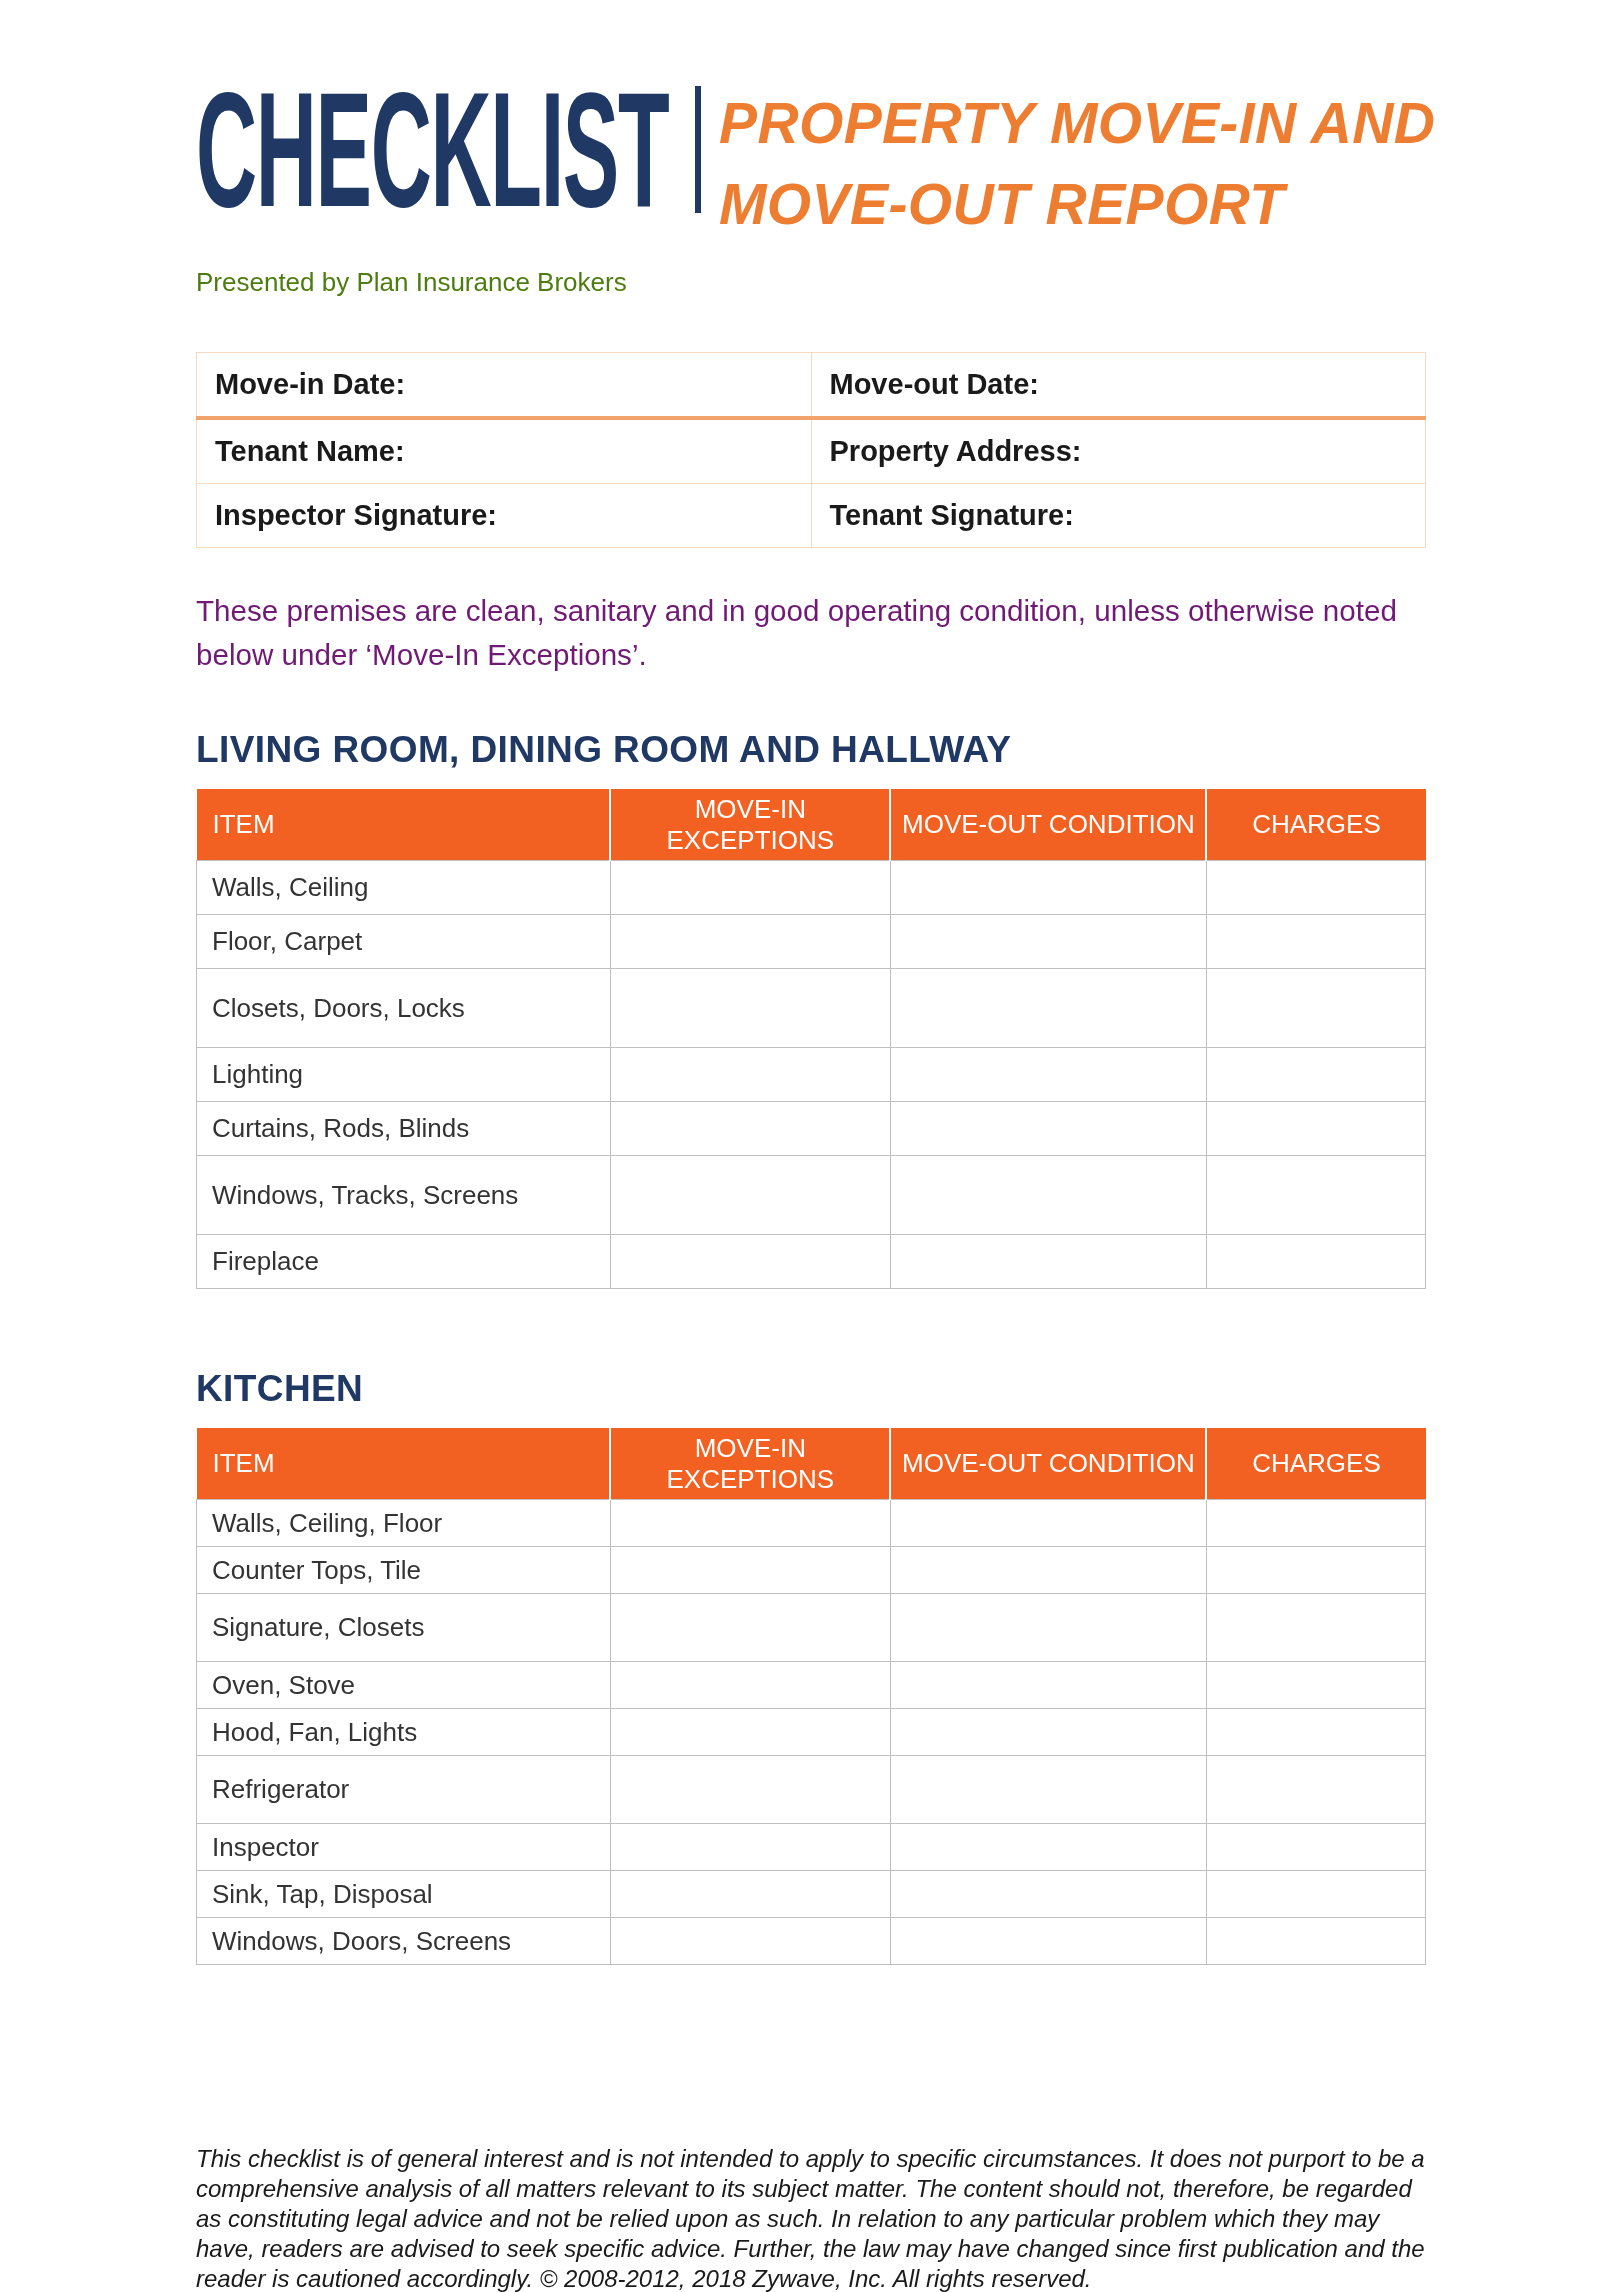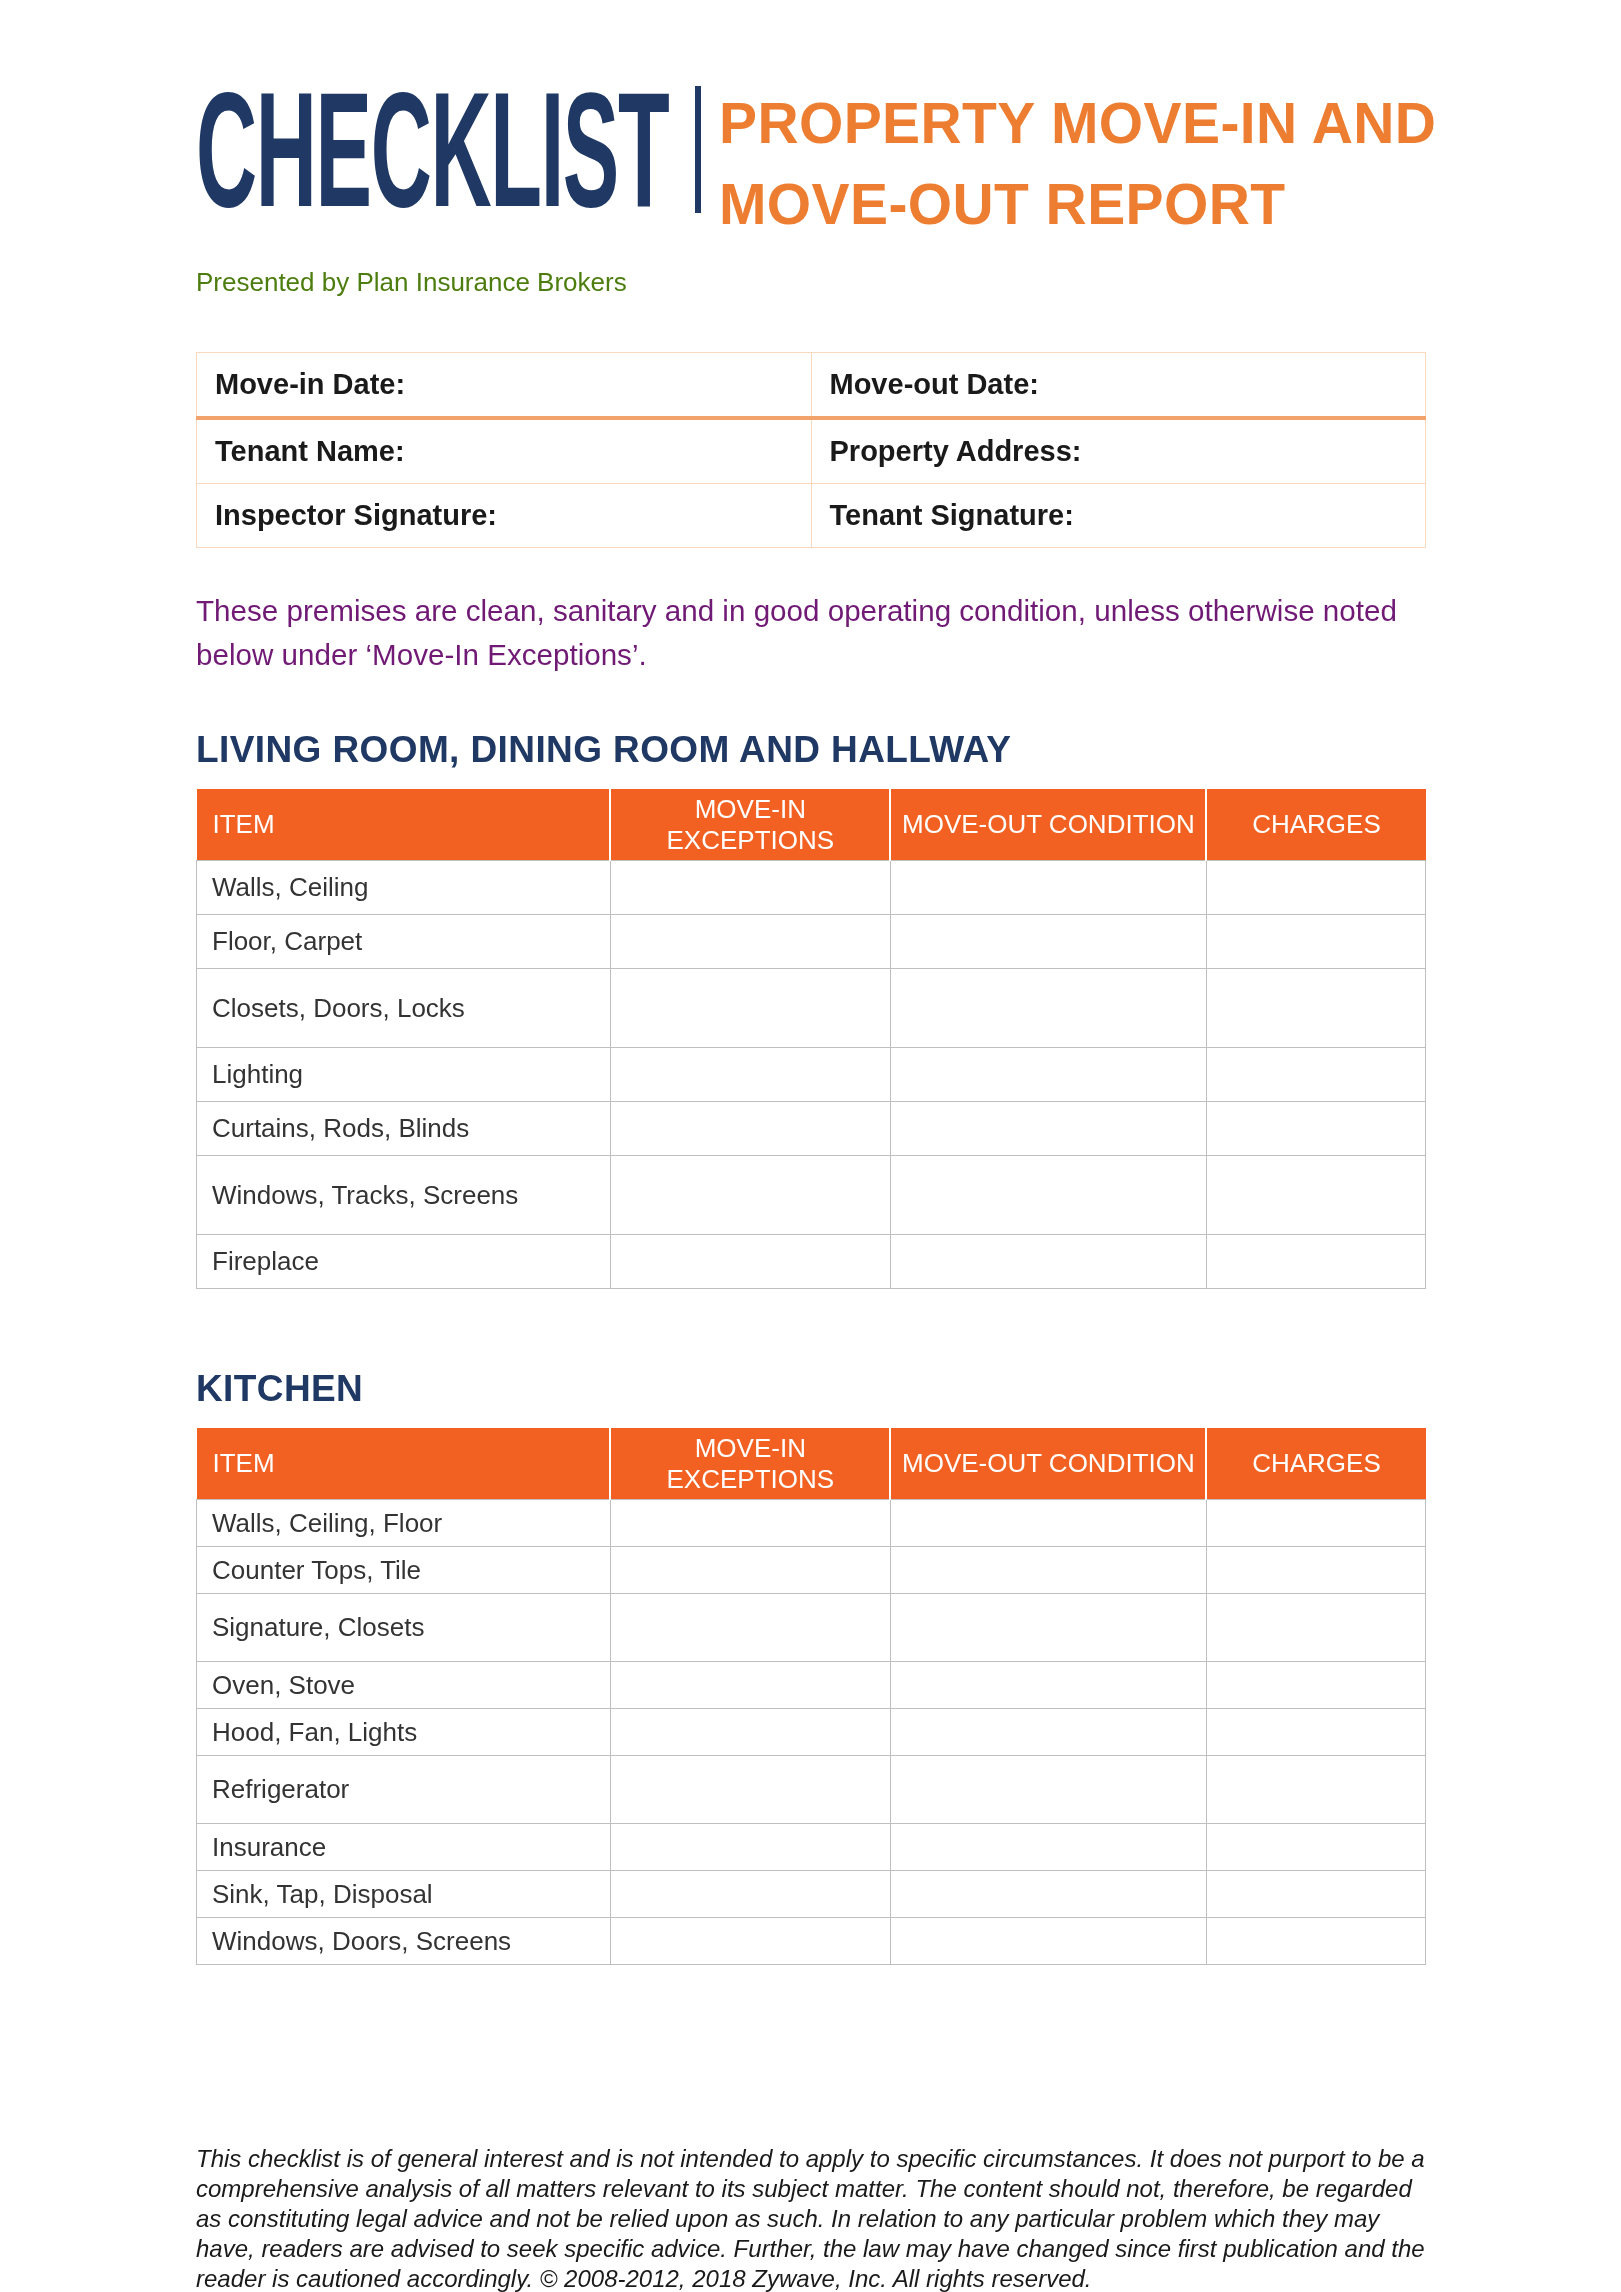--- a/index.html
+++ b/index.html
@@ -18,21 +18,21 @@
   .logo {
     display:inline-block; white-space:nowrap;
     font-size:163px; line-height:142px; font-weight:bold;
     color:#1f3864; letter-spacing:-2.7px;
     transform:scaleX(0.52); transform-origin:left top;
   }
   .vbar { flex:0 0 auto; width:6.3px; height:127px; background:#1f3864; margin:7.2px 18px 0 10.7px; }
   .title-block { padding-top:3.6px; }
   .title-line {
     font-size:57px; line-height:81px; font-weight:bold;
-    color:#ed7d31; letter-spacing:0.4px; white-space:nowrap;
+    color:#ed7d31; letter-spacing:0.4px; white-space:nowrap;font-style:italic;
   }
   .presented { margin-top:45px; font-size:26px; color:#4d7c0f; }
 
   
   table.info { width:100%; border-collapse:collapse; margin-top:54px; table-layout:fixed; }
   table.info td {
     width:50%; height:63px;
     border:1.8px solid #f9d9be;
     font-size:29px; font-weight:bold; color:#1a1a1a;
     padding:0 0 0 18px; vertical-align:middle;
@@ -211,21 +211,21 @@
         <td></td>
         <td></td>
       </tr>
       <tr class="tall">
         <td class="item">Refrigerator</td>
         <td></td>
         <td></td>
         <td></td>
       </tr>
       <tr>
-        <td class="item">Insurance</td>
+        <td class="item">Inspector</td>
         <td></td>
         <td></td>
         <td></td>
       </tr>
       <tr>
         <td class="item">Sink, Tap, Disposal</td>
         <td></td>
         <td></td>
         <td></td>
       </tr>

